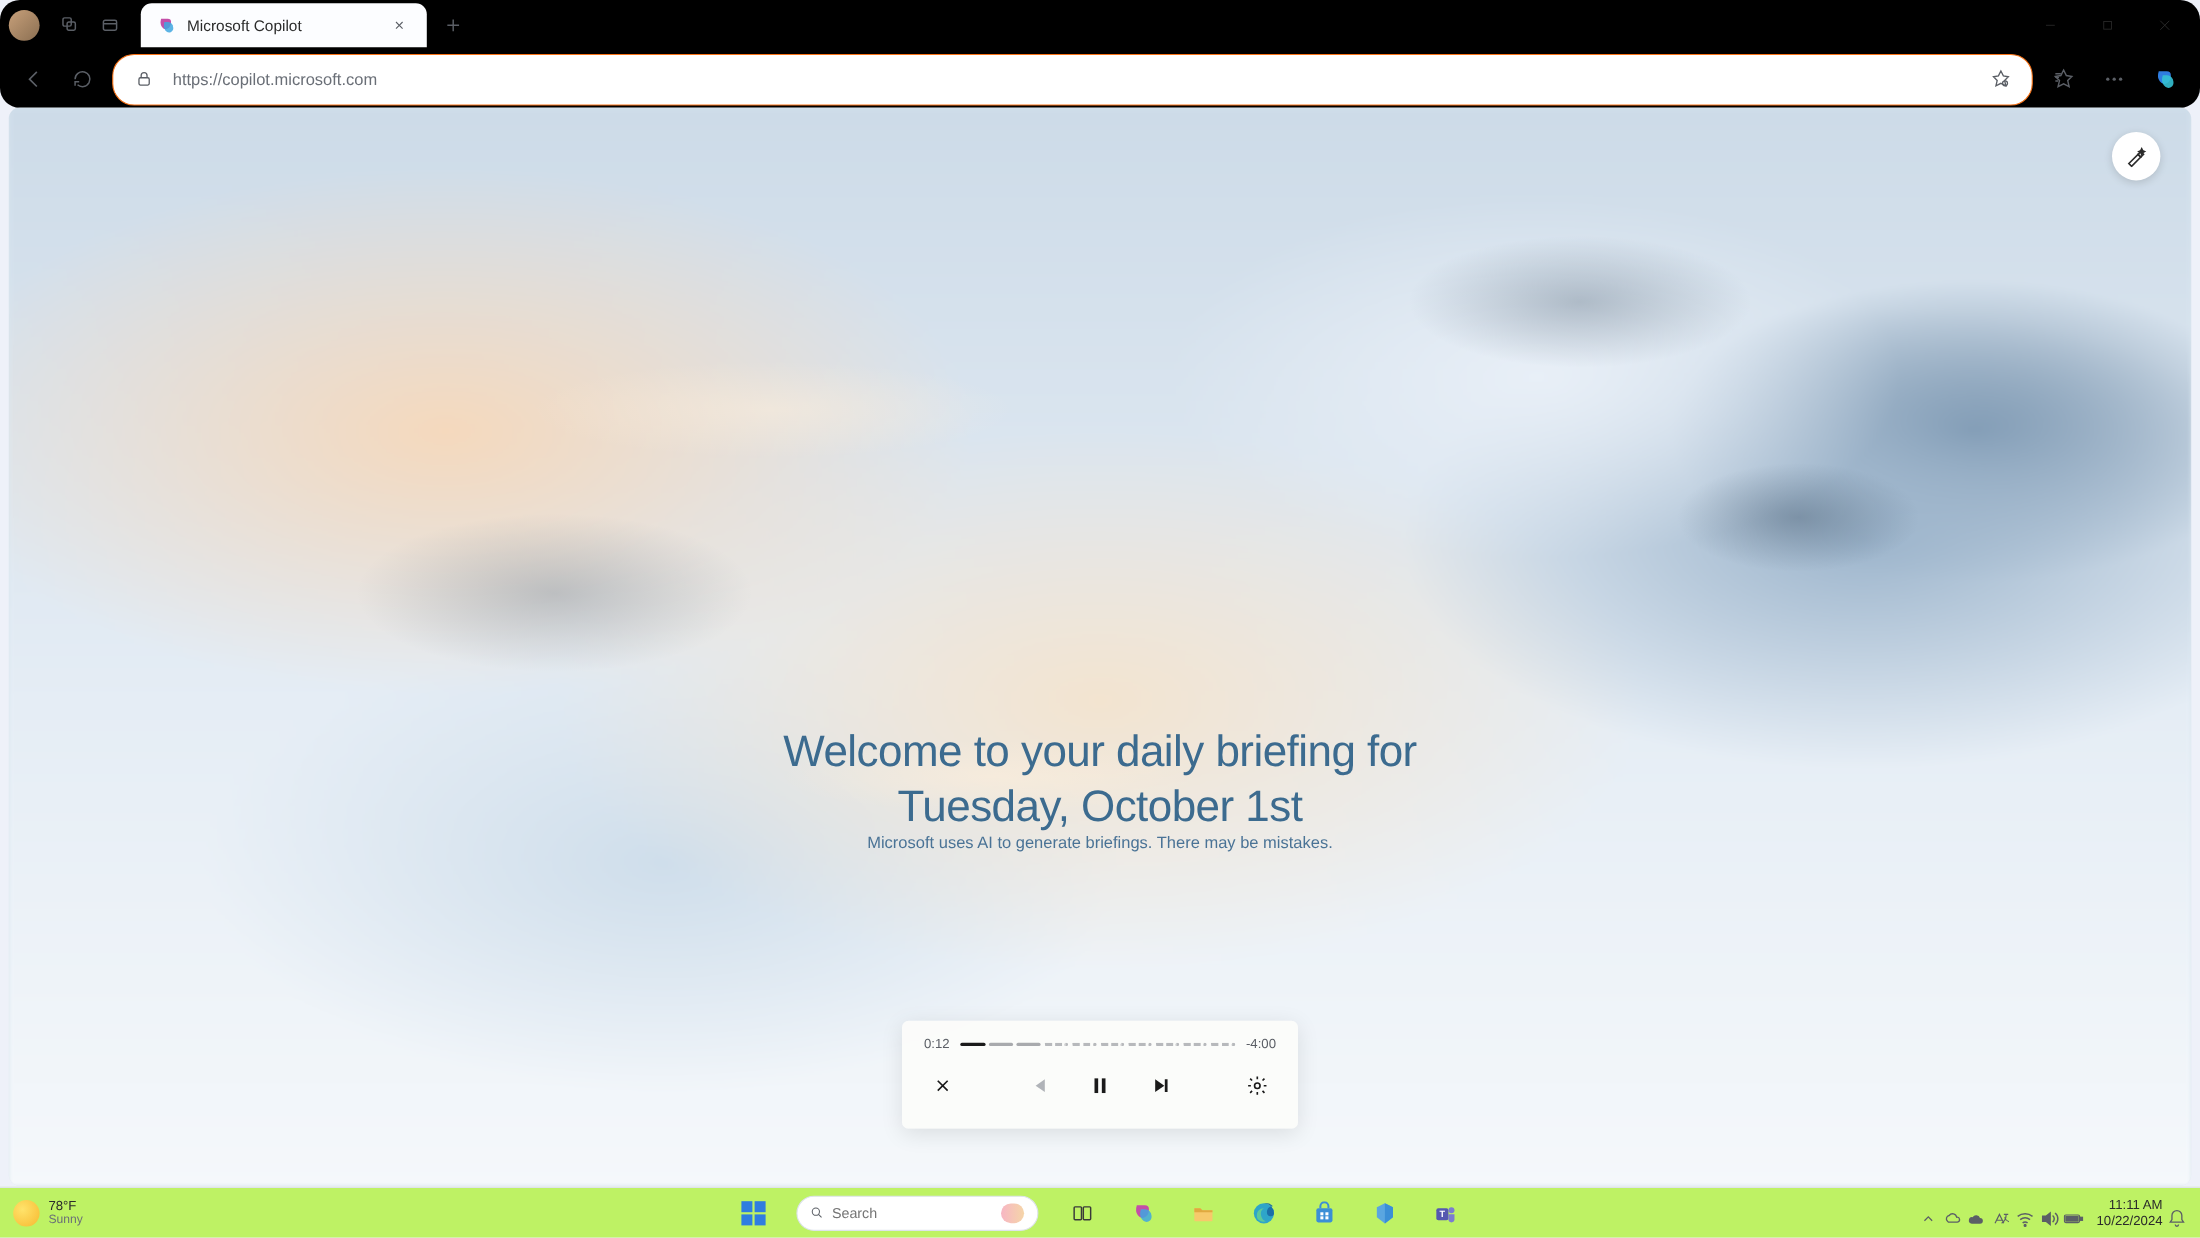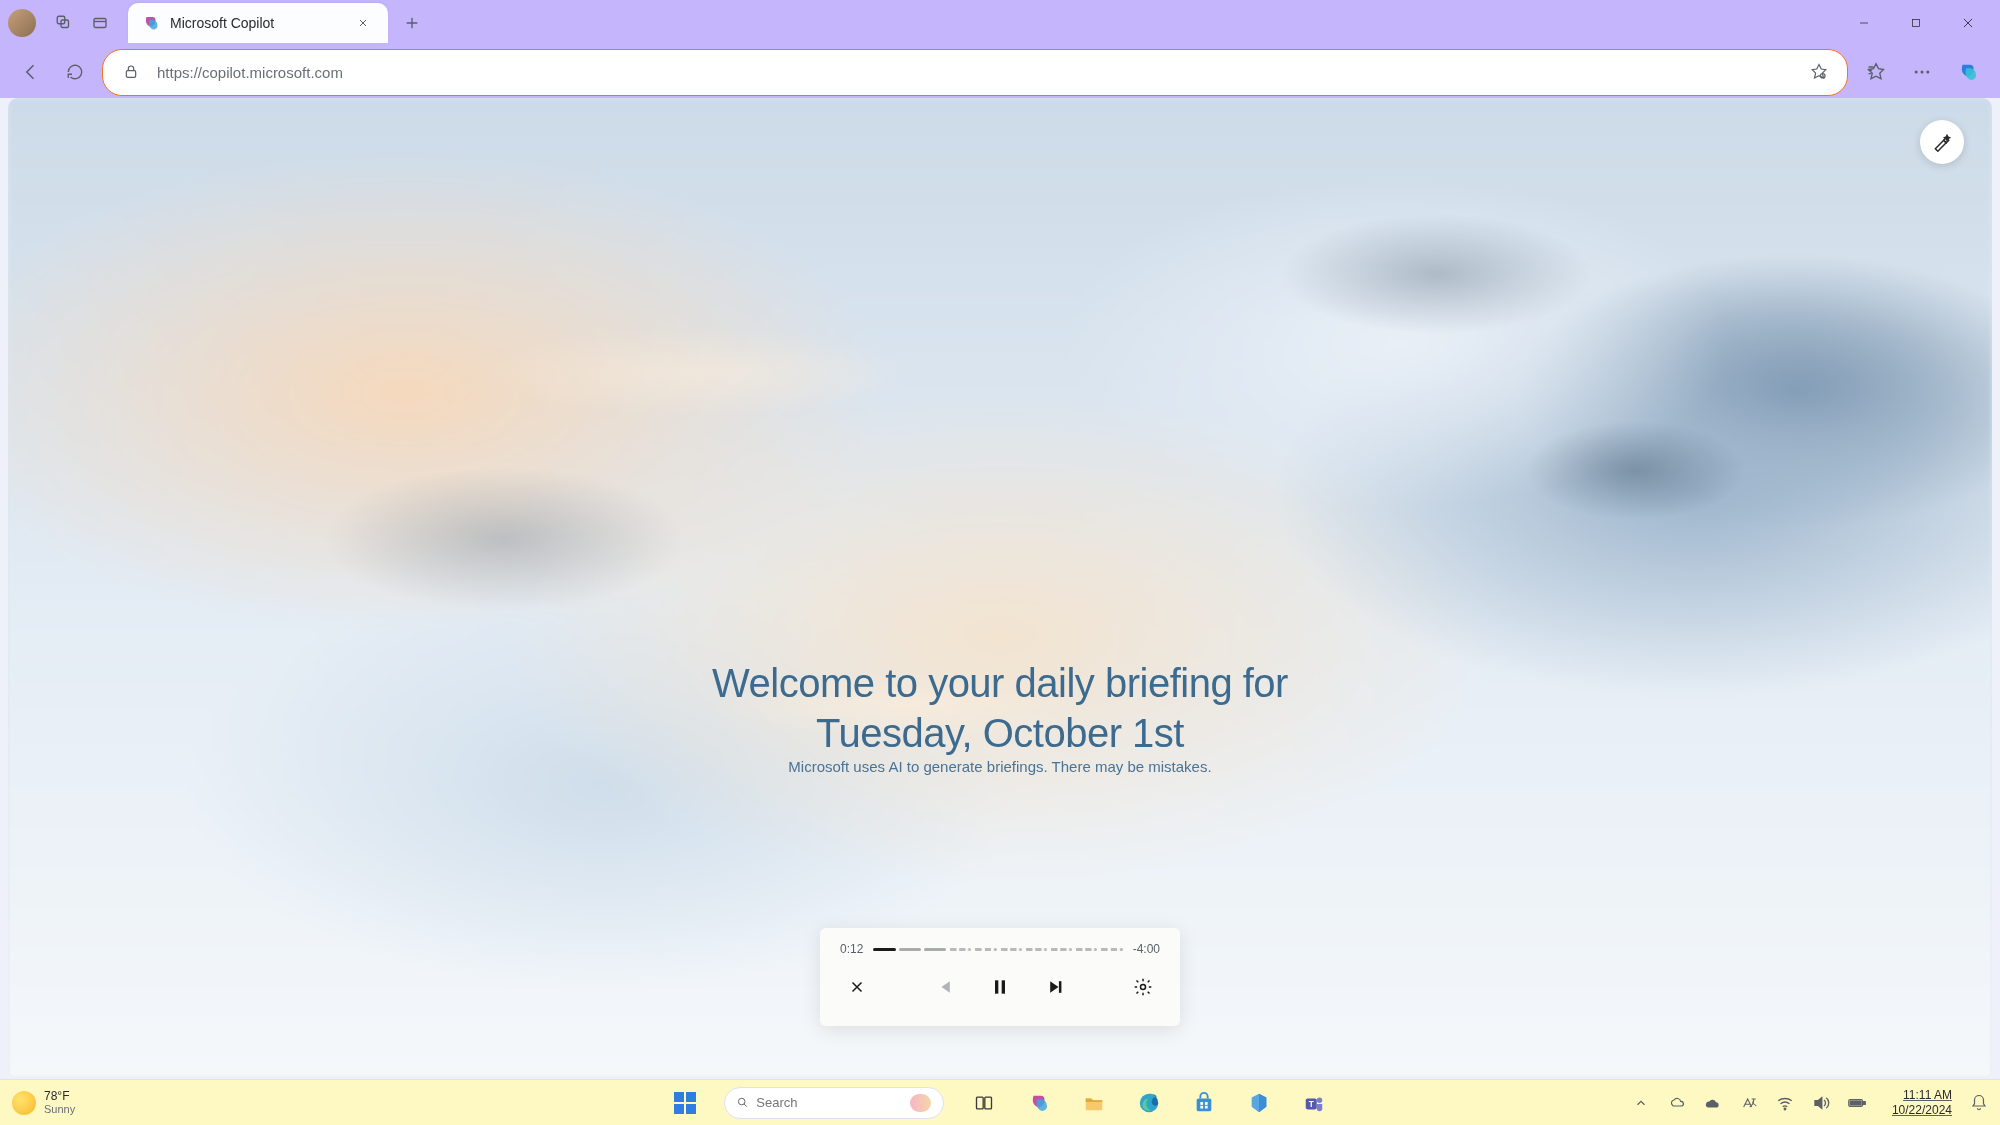--- a/index.html
+++ b/index.html
@@ -1,19 +1,19 @@
 <!DOCTYPE html>
 <html><head>
 <meta charset="utf-8">
 <style>
 * { margin: 0; padding: 0; box-sizing: border-box; font-family: "Segoe UI", -apple-system, sans-serif; }
 html, body { width: 2000px; height: 1125px; overflow: hidden; background: #eef1f9; }
 
 
-.browser-chrome { width: 100%; background: #c4b5fd; }
+.browser-chrome { width: 100%; background: #000000; border-radius: 18px; }
 .title-bar { height: 46px; display: flex; align-items: center; padding: 0 8px; }
 .profile-avatar { width: 28px; height: 28px; border-radius: 50%; background: linear-gradient(135deg,#c7a07a,#8b6f52); margin-right: 10px; }
 .icon-btn { width: 36px; height: 36px; display: flex; align-items: center; justify-content: center; border-radius: 6px; color: #5b5f66; cursor: pointer; }
 .tab { display: flex; align-items: center; background: #fcfdff; border-radius: 10px 10px 0 0; height: 40px; padding: 0 14px; margin-left: 10px; min-width: 260px; box-shadow: 0 -1px 3px rgba(0,0,0,0.05); }
 .tab-favicon { width: 18px; height: 18px; margin-right: 10px; }
 .tab-title { font-size: 14px; color: #2b2b2b; flex: 1; }
 .tab-close { width: 22px; height: 22px; display:flex; align-items:center; justify-content:center; color:#5b5f66; border-radius:4px; }
 .new-tab { width: 36px; height: 36px; display:flex; align-items:center; justify-content:center; color:#5b5f66; margin-left:6px; }
 .window-controls { margin-left: auto; display: flex; gap: 4px; }
 .win-btn { width: 48px; height: 36px; display:flex; align-items:center; justify-content:center; color:#2b2b2b; }
@@ -55,35 +55,35 @@
 .progress-track { flex:1; height: 4px; display:flex; align-items:center; gap:3px; }
 .seg { flex:1; height:3px; background:#a8aaad; border-radius:2px; }
 .seg.played { background:#1a1a1a; }
 .seg.dash { background:transparent; border-top: 3px dashed #b7b9bc; height:0; }
 .controls-row { display:flex; align-items:center; justify-content:space-between; margin-top: 14px; }
 .ctrl-btn { width:34px; height:34px; display:flex; align-items:center; justify-content:center; color:#1a1a1a; cursor:pointer; }
 .ctrl-btn.light { color:#b0b3b8; }
 .ctrl-center { display:flex; gap: 22px; }
 
 
-.taskbar { position:absolute; bottom:0; left:0; right:0; height: 46px; background:#fef9c3; border-top:1px solid #dfe3ec; display:flex; align-items:center; padding: 0 12px; }
+.taskbar { position:absolute; bottom:0; left:0; right:0; height: 46px; background:#bef264; border-top:1px solid #dfe3ec; display:flex; align-items:center; padding: 0 12px; }
 .weather-widget { display:flex; align-items:center; gap:8px; }
 .weather-icon { width:24px; height:24px; border-radius:50%; background: radial-gradient(circle at 35% 35%, #ffe36b, #f7b92f); }
 .weather-text { display:flex; flex-direction:column; line-height:1.1; }
 .weather-temp { font-size:12px; color:#2b2b2b; }
 .weather-cond { font-size:11px; color:#6a6f77; }
 .task-center { position:absolute; left:50%; transform:translateX(-50%); display:flex; align-items:center; gap: 25px; }
 .start-btn { width:28px; height:28px; display:flex; align-items:center; justify-content:center; }
 .win-logo { width:22px; height:22px; display:grid; grid-template-columns:1fr 1fr; grid-template-rows:1fr 1fr; gap:2px; }
 .win-logo div { background:#2f7de0; }
 .search-box { display:flex; align-items:center; background:#fff; border:1px solid #dde2ec; border-radius: 18px; height:32px; padding: 0 12px; width: 220px; gap:8px; }
 .search-box input { border:none; outline:none; font-size:13px; color:#5b5f66; width:100%; background:transparent; }
 .search-accent { width:28px; height:18px; border-radius:9px; background: linear-gradient(90deg,#f7b6c4,#f5d5a8); margin-left:auto; }
 .task-icon { width:30px; height:30px; display:flex; align-items:center; justify-content:center; border-radius:4px; }
-.tray { margin-left:auto; display:flex; align-items:center; gap: 18px; color:#5b5f66;text-decoration:underline; }
+.tray { margin-left:auto; display:flex; align-items:flex-end; gap: 4px; color:#5b5f66; }
 .tray-icon { width:18px; height:18px; display:flex; align-items:center; justify-content:center; }
 .clock { text-align:right; font-size:12px; color:#2b2b2b; line-height:1.2; margin-left:8px; }
 
 svg { display:block; }
 </style>
 </head>
 <body>
 
 <div class="browser-chrome">
   <div class="title-bar">

